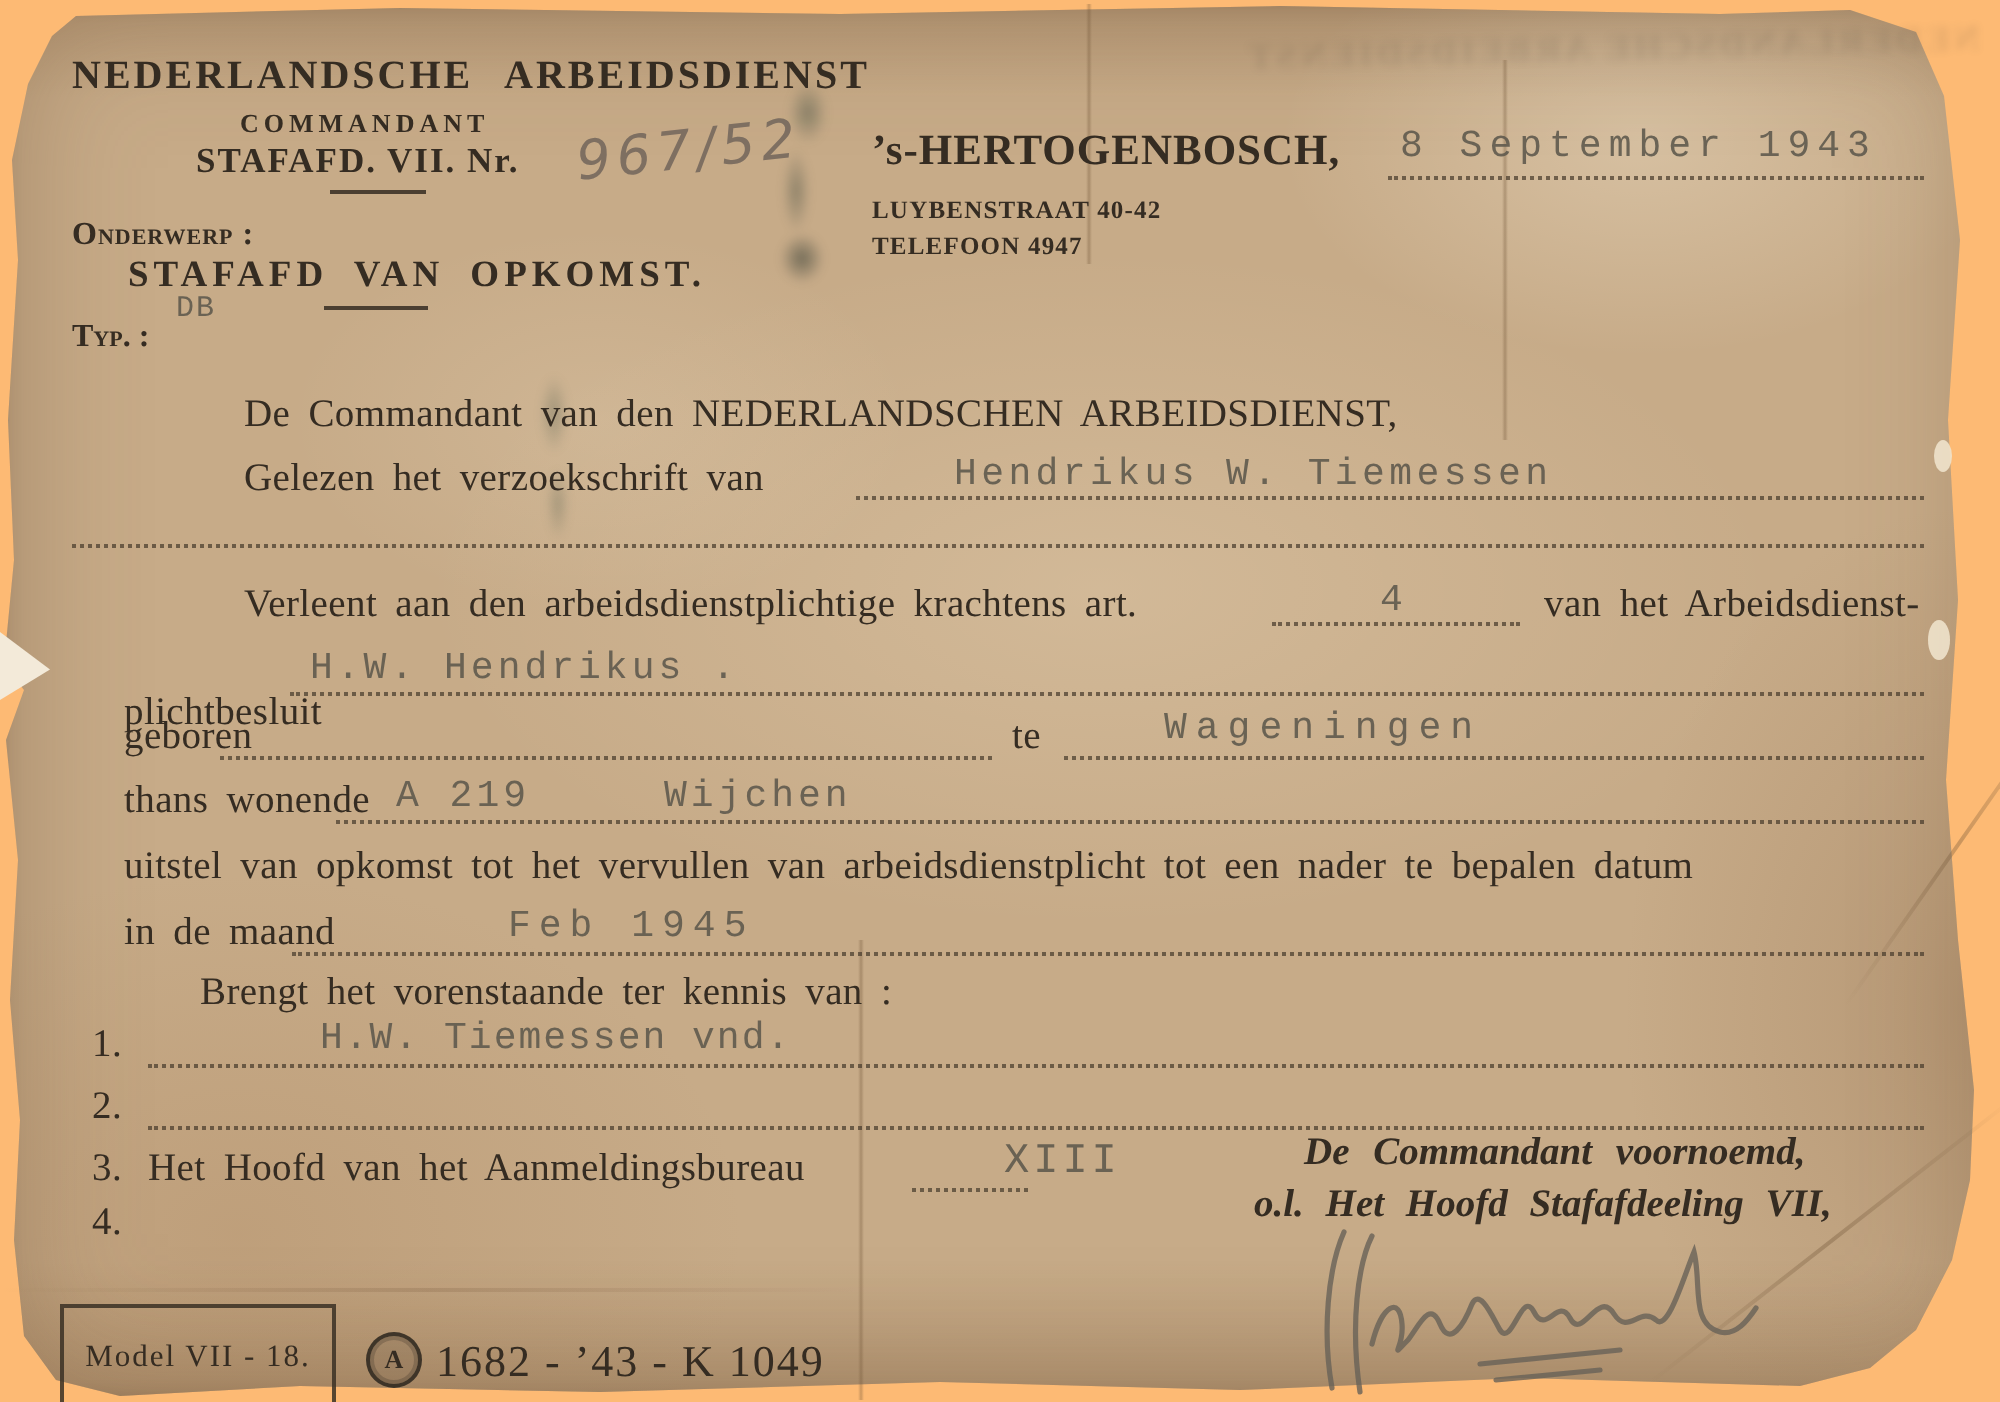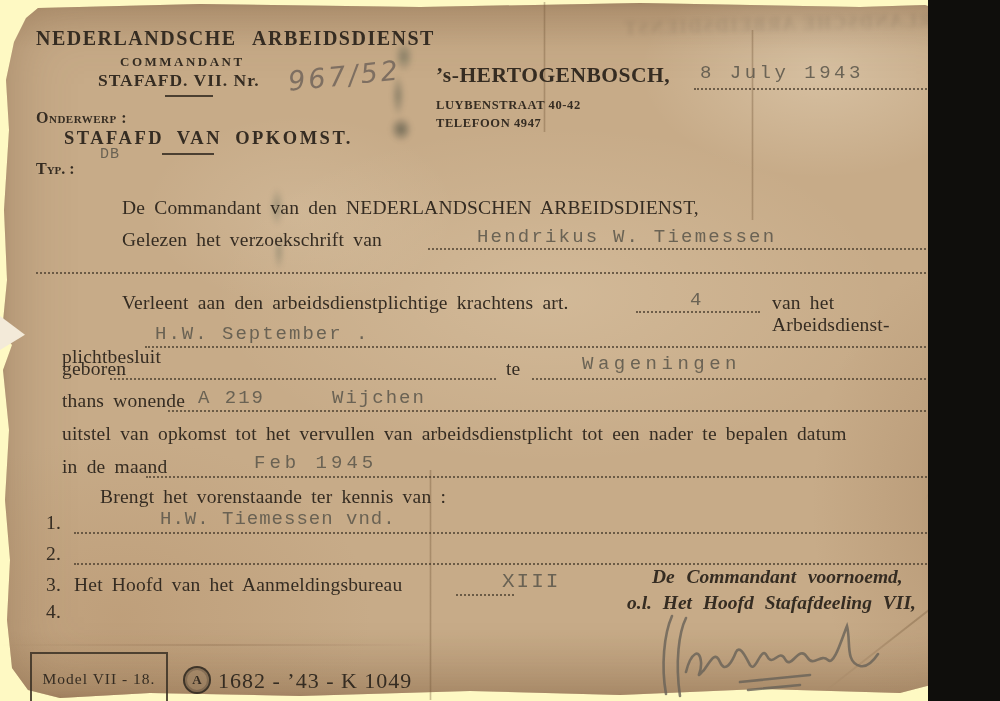--- a/index.html
+++ b/index.html
@@ -1,16 +1,16 @@
 <!DOCTYPE html>
 <html><head>
 <meta charset="utf-8">
 <style>
   html,body{margin:0;padding:0;background:#0f0e0c;}
-  .page{position:relative;width:928px;height:701px;background:#fef9c3;overflow:hidden;
+  .page{position:relative;width:1000px;height:701px;background:#fdba74;overflow:hidden;
         font-family:"Liberation Serif",serif;}
   .paper{position:absolute;left:0;top:0;width:1000px;height:701px;background-color:#c7ab88;
     background-image:
       radial-gradient(ellipse 300px 180px at 82% 10%, rgba(255,246,226,0.28), transparent 60%),
       radial-gradient(ellipse 420px 300px at 12% 88%, rgba(168,128,88,0.28), transparent 60%),
       radial-gradient(ellipse 520px 260px at 55% 42%, rgba(255,241,214,0.20), transparent 65%),
       radial-gradient(ellipse 280px 420px at 98% 72%, rgba(148,112,78,0.32), transparent 60%),
       radial-gradient(ellipse 260px 160px at 30% 30%, rgba(255,243,220,0.14), transparent 60%),
       linear-gradient(180deg, rgba(140,105,70,0.22) 0%, transparent 7%, transparent 90%, rgba(130,96,62,0.28) 100%);
     box-shadow: inset 0 0 70px rgba(108,78,48,0.45), inset 0 0 10px rgba(80,58,38,0.35);
@@ -70,45 +70,45 @@
   <div class="abs print b" style="left:36px;top:27px;font-size:20px;letter-spacing:1.5px;word-spacing:10px;">NEDERLANDSCHE ARBEIDSDIENST</div>
   <div class="abs print b" style="left:120px;top:54px;font-size:13px;letter-spacing:2.5px;">COMMANDANT</div>
   <div class="abs print b" style="left:98px;top:70px;font-size:17.5px;letter-spacing:1px;">STAFAFD. VII. Nr.</div>
   <div class="abs rule" style="left:165px;top:95px;width:48px;height:2px;"></div>
   <div class="abs" style="left:288px;top:60px;font-size:27px;font-family:'DejaVu Sans',sans-serif;
        font-style:italic;color:rgba(118,104,93,0.9);letter-spacing:3px;transform:rotate(-6deg);">967/52</div>
 
   <div class="abs print b sc" style="left:36px;top:109px;font-size:16px;letter-spacing:0.5px;">Onderwerp :</div>
   <div class="abs print b" style="left:64px;top:128px;font-size:18.5px;letter-spacing:2.5px;word-spacing:6px;">STAFAFD VAN OPKOMST.</div>
   <div class="abs rule" style="left:162px;top:153px;width:52px;height:2px;"></div>
-  <div class="abs typed" style="left:100px;top:146px;font-size:15px;letter-spacing:1px;">DB</div>
+  <div class="abs typed" style="left:88px;top:146px;font-size:15px;letter-spacing:1px;">DB</div>
   <div class="abs print b sc" style="left:36px;top:160px;font-size:16px;">Typ. :</div>
 
   <div class="abs print b" style="left:436px;top:63px;font-size:21.5px;letter-spacing:0.5px;">’s-HERTOGENBOSCH,</div>
   <div class="abs dots" style="left:694px;top:86px;width:268px;"></div>
-  <div class="abs typed" style="left:700px;top:62px;font-size:19px;letter-spacing:3.5px;">8 July 1943</div>
+  <div class="abs typed" style="left:700px;top:62px;font-size:19px;letter-spacing:3.5px;">8 September 1943</div>
   <div class="abs print b" style="left:436px;top:98px;font-size:12.5px;letter-spacing:0.6px;">LUYBENSTRAAT 40-42</div>
   <div class="abs print b" style="left:436px;top:116px;font-size:12.5px;letter-spacing:0.6px;">TELEFOON 4947</div>
 
   <div class="abs print body-text" style="left:122px;top:197px;">De Commandant van den NEDERLANDSCHEN ARBEIDSDIENST,</div>
 
   <div class="abs print body-text" style="left:122px;top:229px;">Gelezen het verzoekschrift van</div>
   <div class="abs dots" style="left:428px;top:246px;width:534px;"></div>
   <div class="abs typed" style="left:477px;top:226px;font-size:19px;letter-spacing:2.2px;">Hendrikus W. Tiemessen</div>
 
   <div class="abs dots" style="left:36px;top:270px;width:926px;"></div>
 
   <div class="abs print body-text" style="left:122px;top:292px;">Verleent aan den arbeidsdienstplichtige krachtens art.</div>
   <div class="abs dots" style="left:636px;top:309px;width:124px;"></div>
   <div class="abs typed" style="left:690px;top:289px;font-size:19px;">4</div>
   <div class="abs print body-text" style="left:772px;top:292px;">van het Arbeidsdienst-</div>
 
   <div class="abs print body-text" style="left:62px;top:346px;">plichtbesluit</div>
   <div class="abs dots" style="left:145px;top:344px;width:817px;"></div>
-  <div class="abs typed" style="left:155px;top:323px;font-size:19px;letter-spacing:2px;">H.W. September .</div>
+  <div class="abs typed" style="left:155px;top:323px;font-size:19px;letter-spacing:2px;">H.W. Hendrikus .</div>
 
   <div class="abs print body-text" style="left:62px;top:358px;">geboren</div>
   <div class="abs dots" style="left:110px;top:376px;width:386px;"></div>
   <div class="abs print body-text" style="left:506px;top:358px;">te</div>
   <div class="abs dots" style="left:532px;top:376px;width:430px;"></div>
   <div class="abs typed" style="left:582px;top:353px;font-size:19px;letter-spacing:4.5px;">Wageningen</div>
 
   <div class="abs print body-text" style="left:62px;top:390px;">thans wonende</div>
   <div class="abs dots" style="left:168px;top:408px;width:794px;"></div>
   <div class="abs typed" style="left:198px;top:387px;font-size:19px;letter-spacing:2px;">A 219     Wijchen</div>

